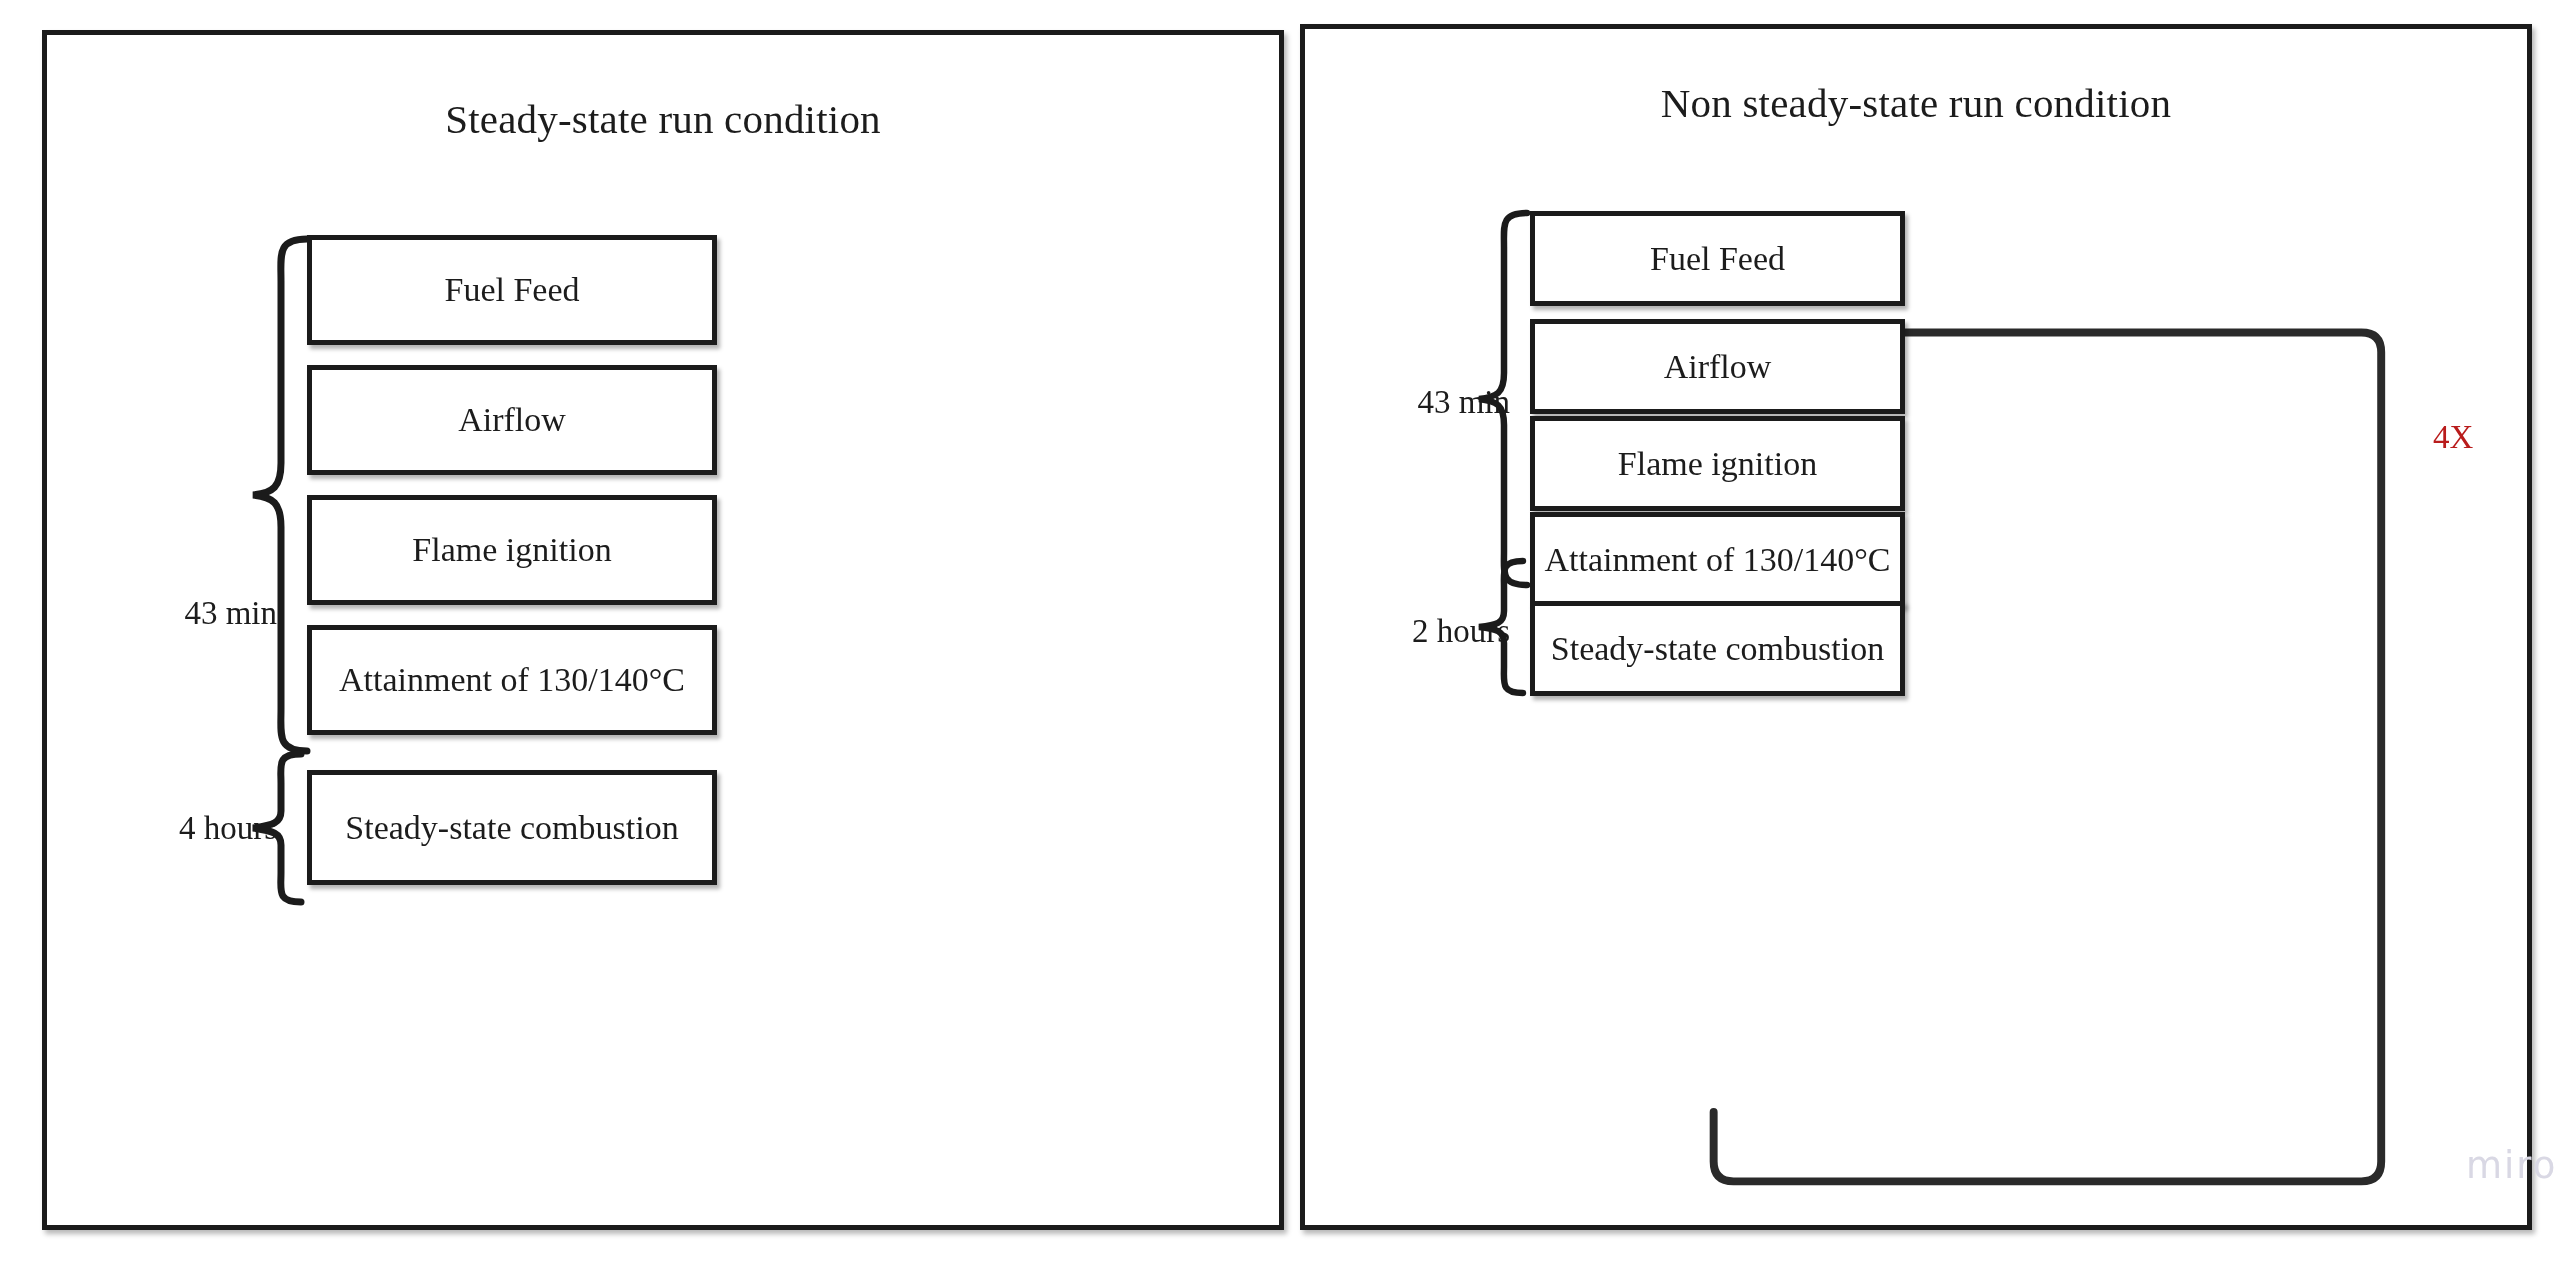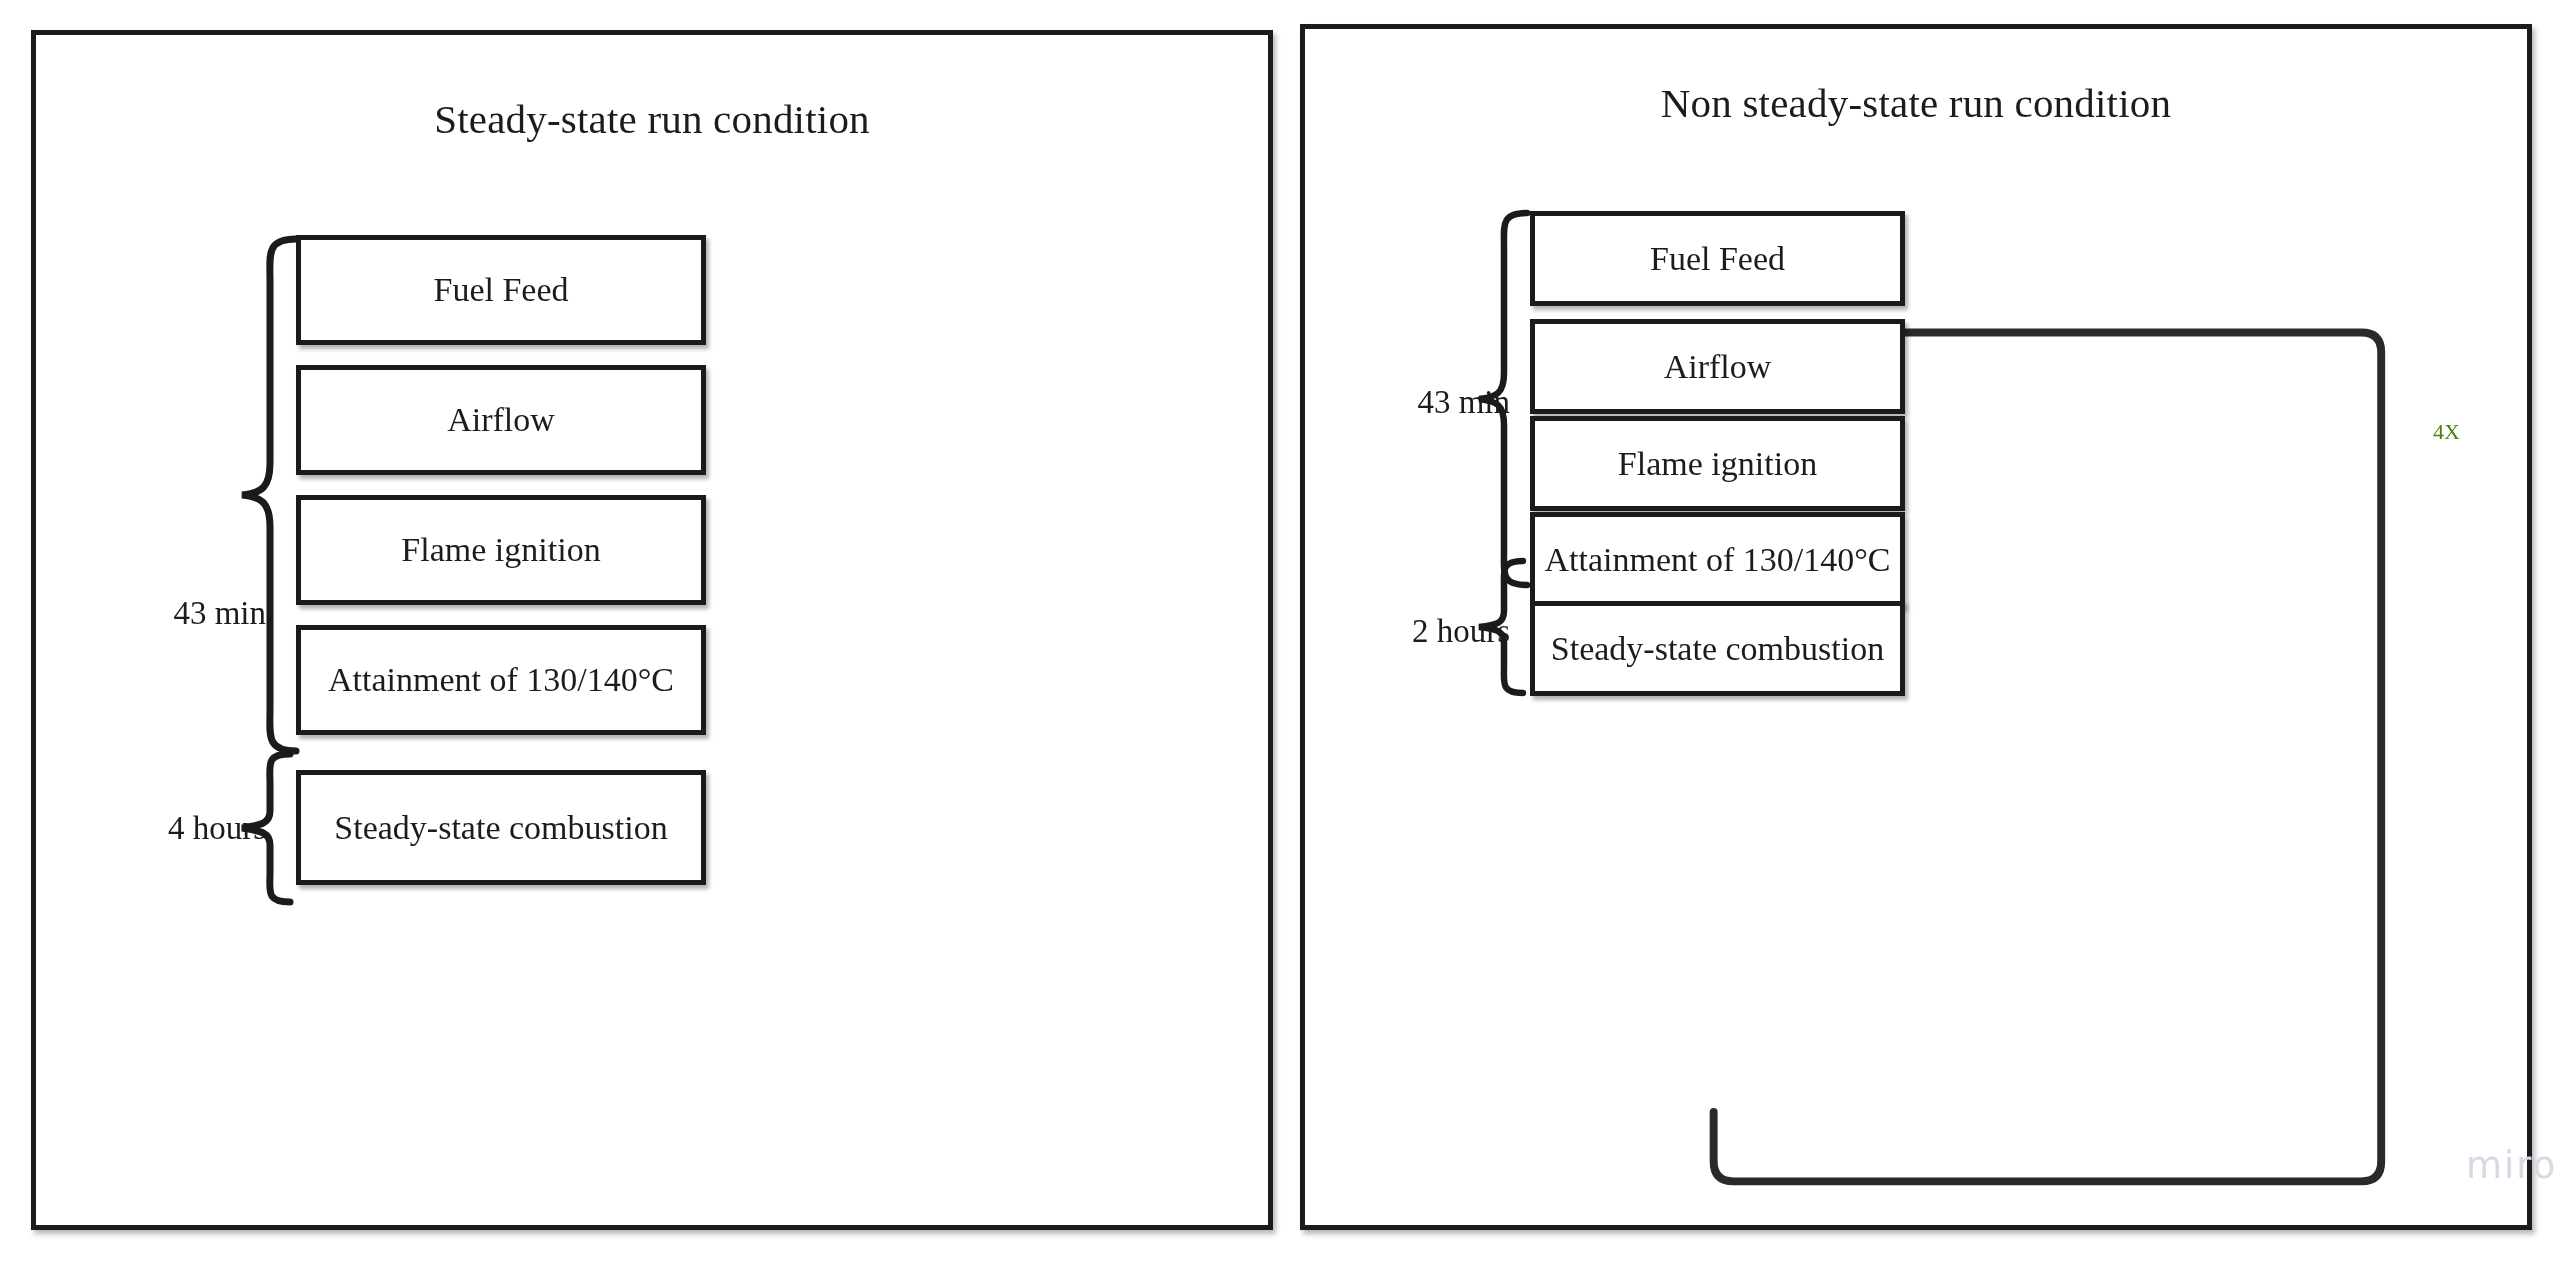--- a/index.html
+++ b/index.html
@@ -23,21 +23,21 @@
   }
 
   
   .panel {
     position: absolute;
     background: #ffffff;
     border: 5px solid #1b1b1b;
     box-sizing: border-box;
     box-shadow: 3px 4px 5px rgba(0,0,0,0.28);
   }
-  #panel-left  { left: 31px;   top: 30px;  width: 1242px; height: 1200px; text-decoration: underline; }
+  #panel-left  { left: 42px;   top: 30px;  width: 1242px; height: 1200px; text-decoration: underline; }
   #panel-right { left: 1300px; top: 24px;  width: 1232px; height: 1206px; }
 
   .panel-title {
     position: absolute;
     left: 0;
     width: 100%;
     text-align: center;
     font-size: 41px;
     letter-spacing: 0.2px;
     color: #1c1c1c;
@@ -89,22 +89,22 @@
     left: 0;
     top: 0;
     width: 100%;
     height: 100%;
     overflow: visible;
     pointer-events: none;
   }
 
   .repeat-label {
     position: absolute;
-    font-size: 22px;
-    color: #4d7c0f;
+    font-size: 33px;
+    color: #b91c1c;
     white-space: nowrap;
   }
 
   
   #miro-watermark {
     position: absolute;
     font-family: "DejaVu Sans", "Liberation Sans", sans-serif;
     font-size: 37px;
     letter-spacing: 2px;
     color: #d9d8e4;

